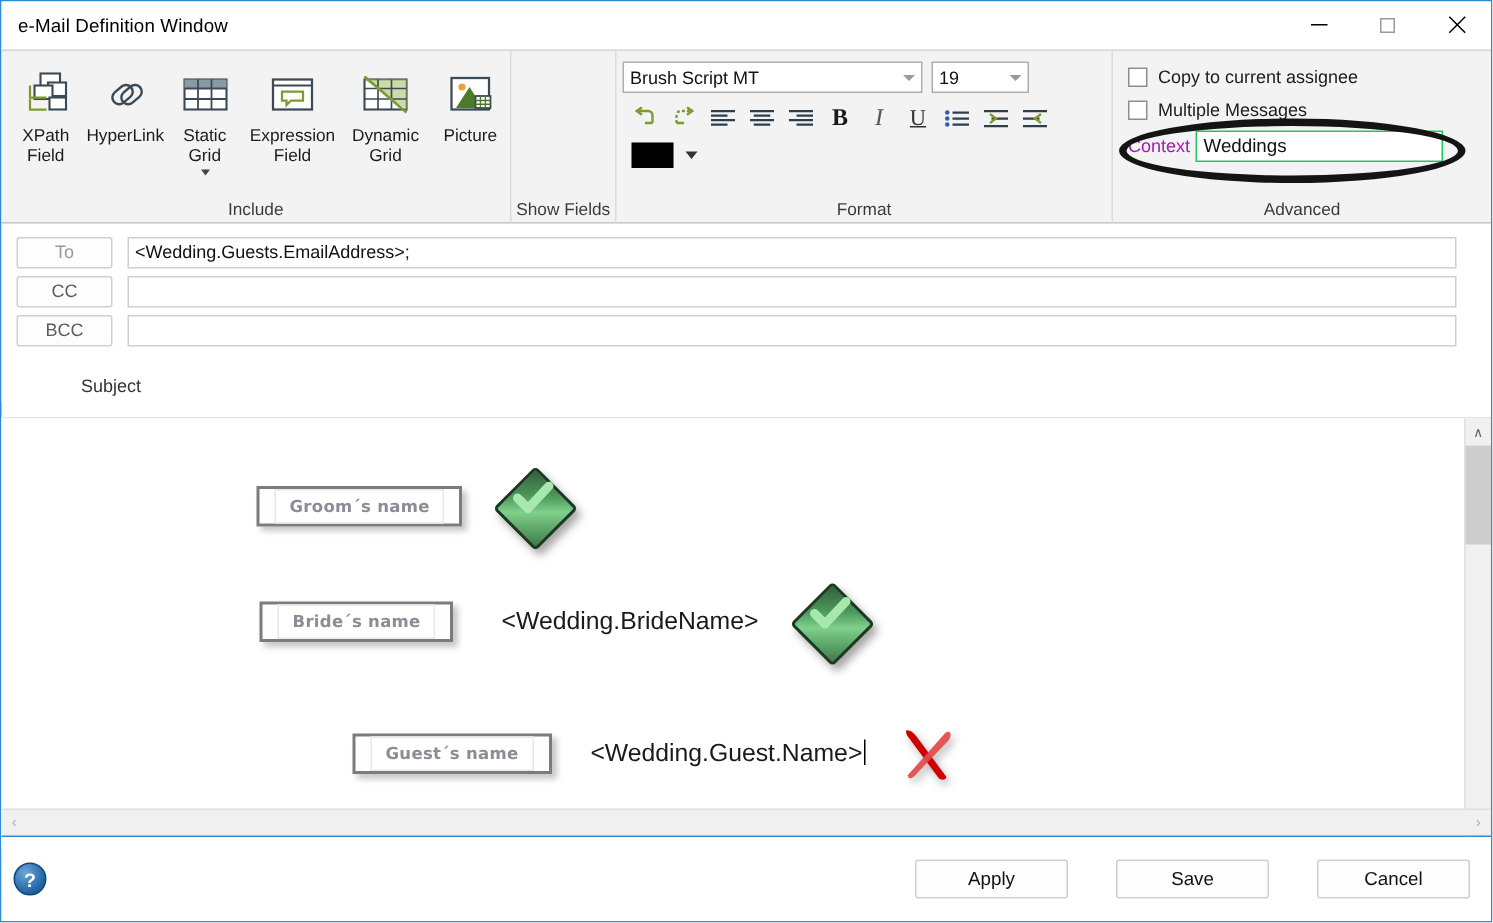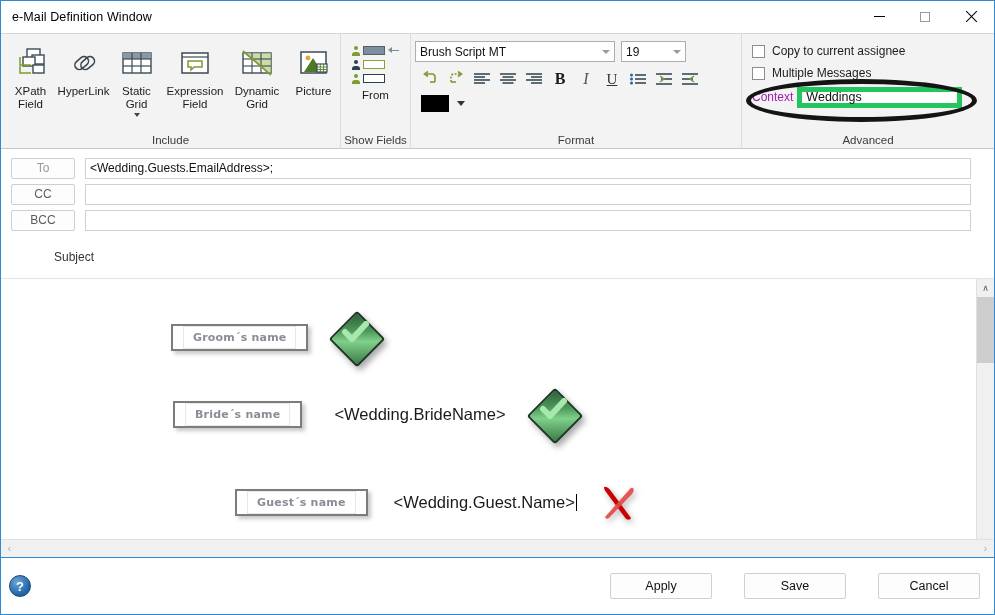--- a/index.html
+++ b/index.html
@@ -106,21 +106,21 @@
   
   .adv-body{padding:8px 0 0 10px;}
   .cbrow{display:flex;align-items:center;height:18px;margin-bottom:4px;cursor:default;}
   .cbox{
     width:13px;height:13px;box-sizing:border-box;border:1px solid #8d8d8d;background:#fff;margin-right:7px;
   }
   .cblabel{font-size:12px;color:#1c1c1c;}
   .ctxrow{display:flex;align-items:center;height:22px;margin-top:1px;}
   .ctxlabel{font-size:12px;color:#a21caf;margin-right:4px;}
   .ctxbox{
-    width:165px;height:21px;box-sizing:border-box;border:5px solid #22c55e;background:#fff;
+    width:165px;height:21px;box-sizing:border-box;border:1px solid #22c55e;background:#fff;
     display:flex;align-items:center;position:relative;
   }
   .ctxbox .val{font-size:12.5px;color:#111;padding-left:4px;}
   .ellipse-hl{
     position:absolute;border:5px solid #141414;border-radius:50%;
     pointer-events:none;box-sizing:border-box;
   }
 
   
   .fields{padding:8px 0 0 0;background:#fff;}
@@ -335,49 +335,20 @@
             </svg>
           </div>
           <div class="lbl">Picture</div>
         </div>
 
       </div>
       <div class="rgroup-label">Include</div>
     </div>
 
     <div class="rgroup" style="width:70px;">
-      <div class="rgroup-body">
-        <div class="fromblock">
-          <div class="from-rows">
-            <div class="from-row">
-              <span class="prs">
-                  <i style="background:#7d9b2f"></i>
-                  <u style="background:#7d9b2f"></u>
-                </span>
-              <span class="fbox" style="background:#7b8f9c;border:1px solid #55606a;"></span>
-              <span class="farrow"></span>
-            </div>
-            <div class="from-row">
-              <span class="prs">
-                  <i style="background:#2d3f4c"></i>
-                  <u style="background:#2d3f4c"></u>
-                </span>
-              <span class="fbox" style="background:#fff;border:1.5px solid #8aa22f;"></span>
-            </div>
-            <div class="from-row">
-              <span class="prs">
-                  <i style="background:#7d9b2f"></i>
-                  <u style="background:#7d9b2f"></u>
-                </span>
-              <span class="fbox" style="background:#fff;border:1.5px solid #2d3f4c;"></span>
-            </div>
-          </div>
-          <div class="from-lbl">From</div>
-        </div>
-      </div>
       <div class="rgroup-label">Show Fields</div>
     </div>
 
     <div class="rgroup" style="width:331px;">
       <div class="rgroup-body" style="flex-direction:column;padding-top:4px;">
 
         <div class="fmt-row1">
           <div class="fontbox fontname">
             <span class="val">Brush Script MT</span>
             <span class="dd"></span>

